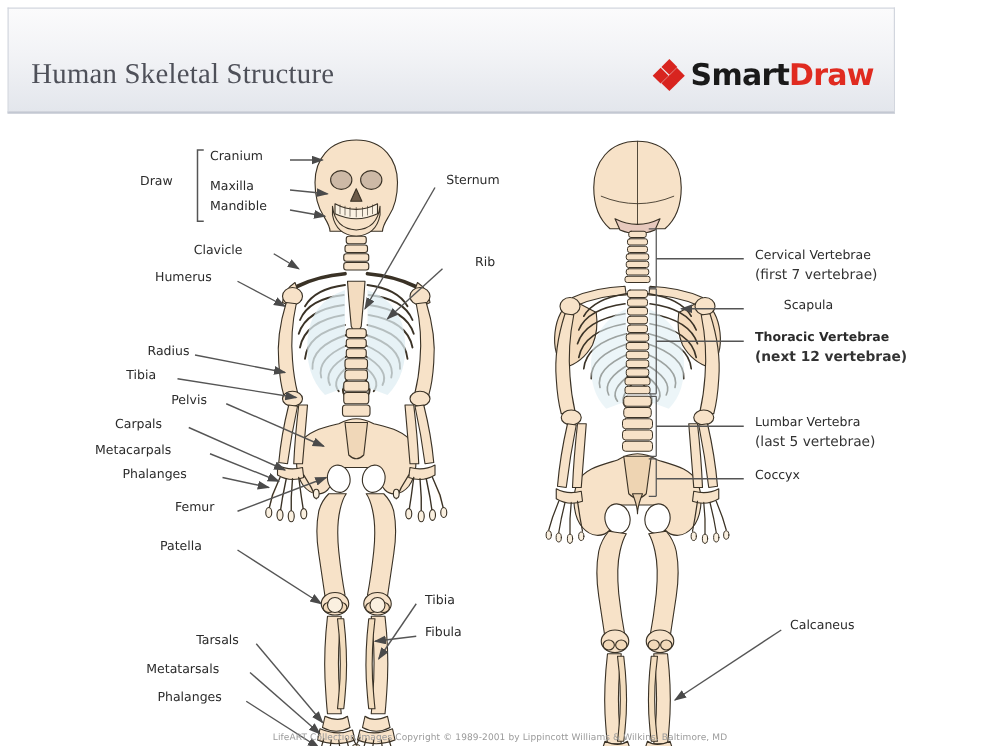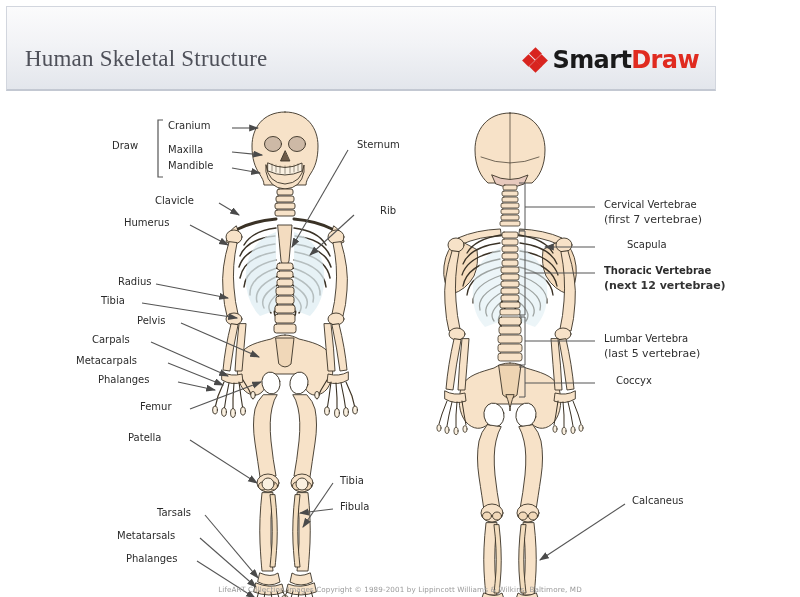--- a/index.html
+++ b/index.html
@@ -513,18 +513,18 @@
     <div class="lbl" style="left:117px; top:435px;">Metatarsals</div>
     <div class="lbl" style="left:126px; top:458px;">Phalanges</div>
 
     <div class="lbl" style="left:604px; top:104px;">Cervical Vertebrae</div>
     <div class="lbl sub" style="left:604px; top:119px;">(first 7 vertebrae)</div>
     <div class="lbl" style="left:627px; top:144px;">Scapula</div>
     <div class="lbl" style="left:604px; top:170px;font-weight:bold;">Thoracic Vertebrae</div>
     <div class="lbl sub" style="left:604px; top:185px;font-weight:bold;">(next 12 vertebrae)</div>
     <div class="lbl" style="left:604px; top:238px;">Lumbar Vertebra</div>
     <div class="lbl sub" style="left:604px; top:253px;">(last 5 vertebrae)</div>
-    <div class="lbl" style="left:604px; top:280px;margin-left:12px;">Coccyx</div>
+    <div class="lbl" style="left:604px; top:280px;">Coccyx</div>
     <div class="lbl" style="left:632px; top:400px;">Calcaneus</div>
 
     <div id="footer-note">LifeART Collection Images Copyright © 1989-2001 by Lippincott Williams &amp; Wilkins, Baltimore, MD</div>
   </div>
 </div>
 
 </body></html>

